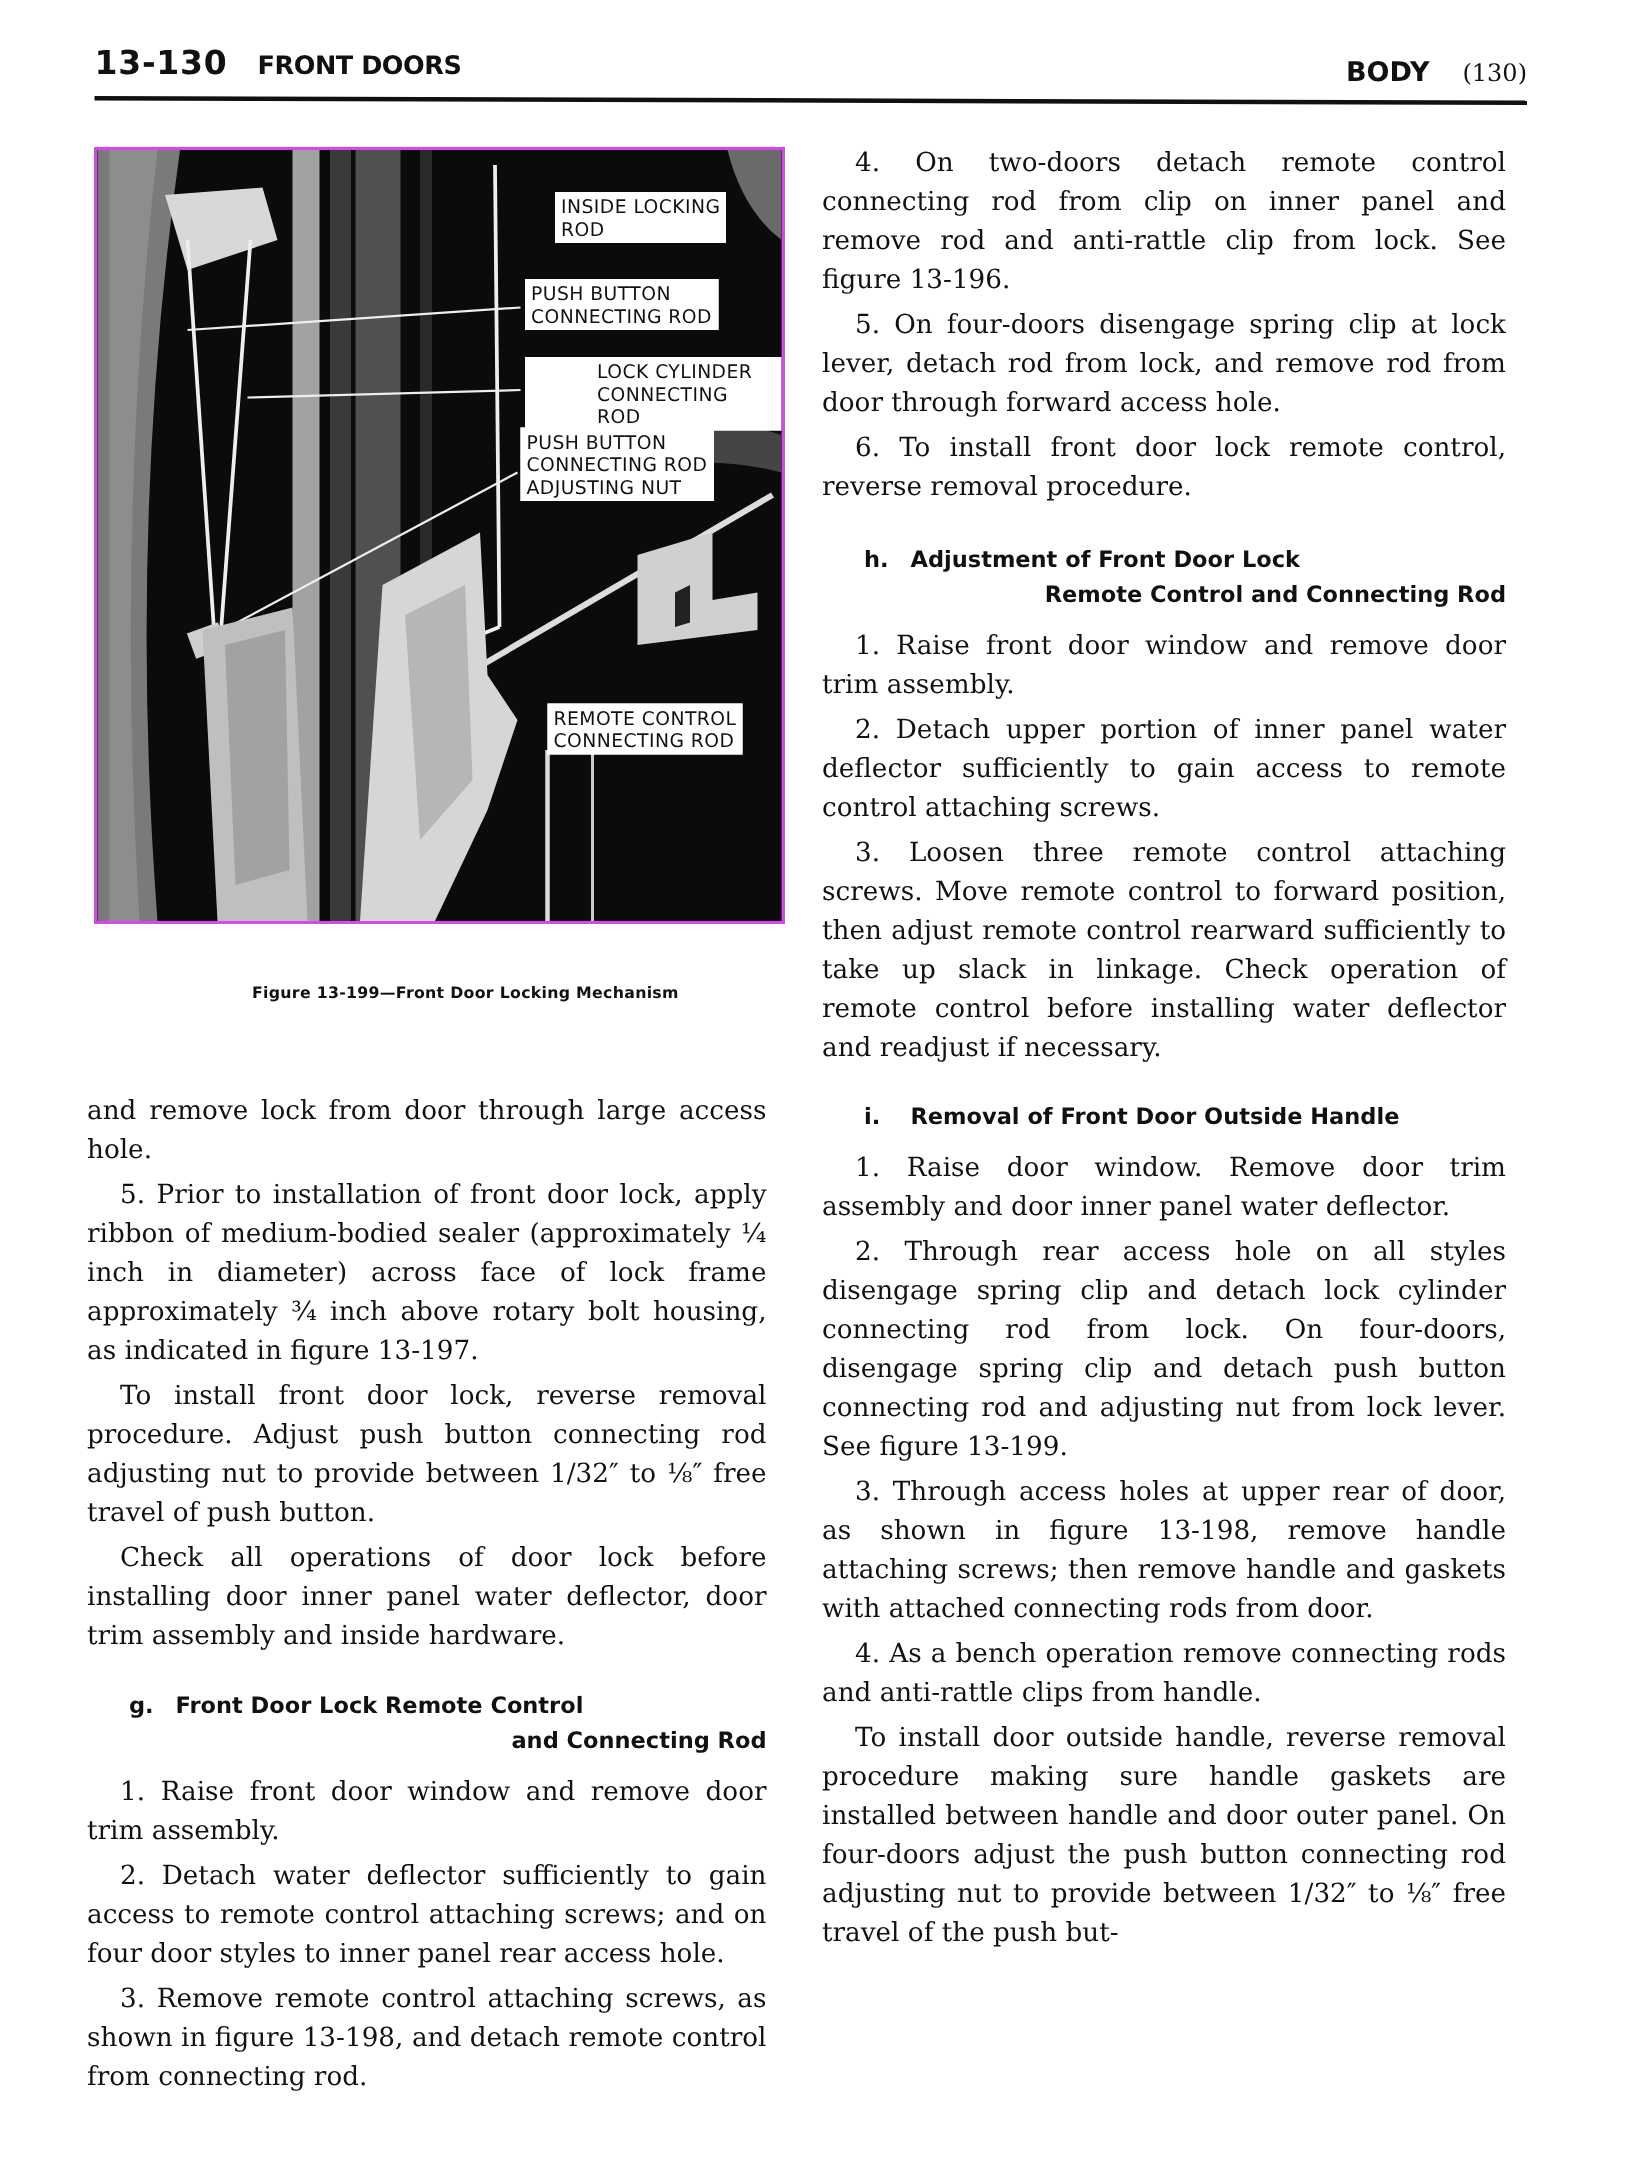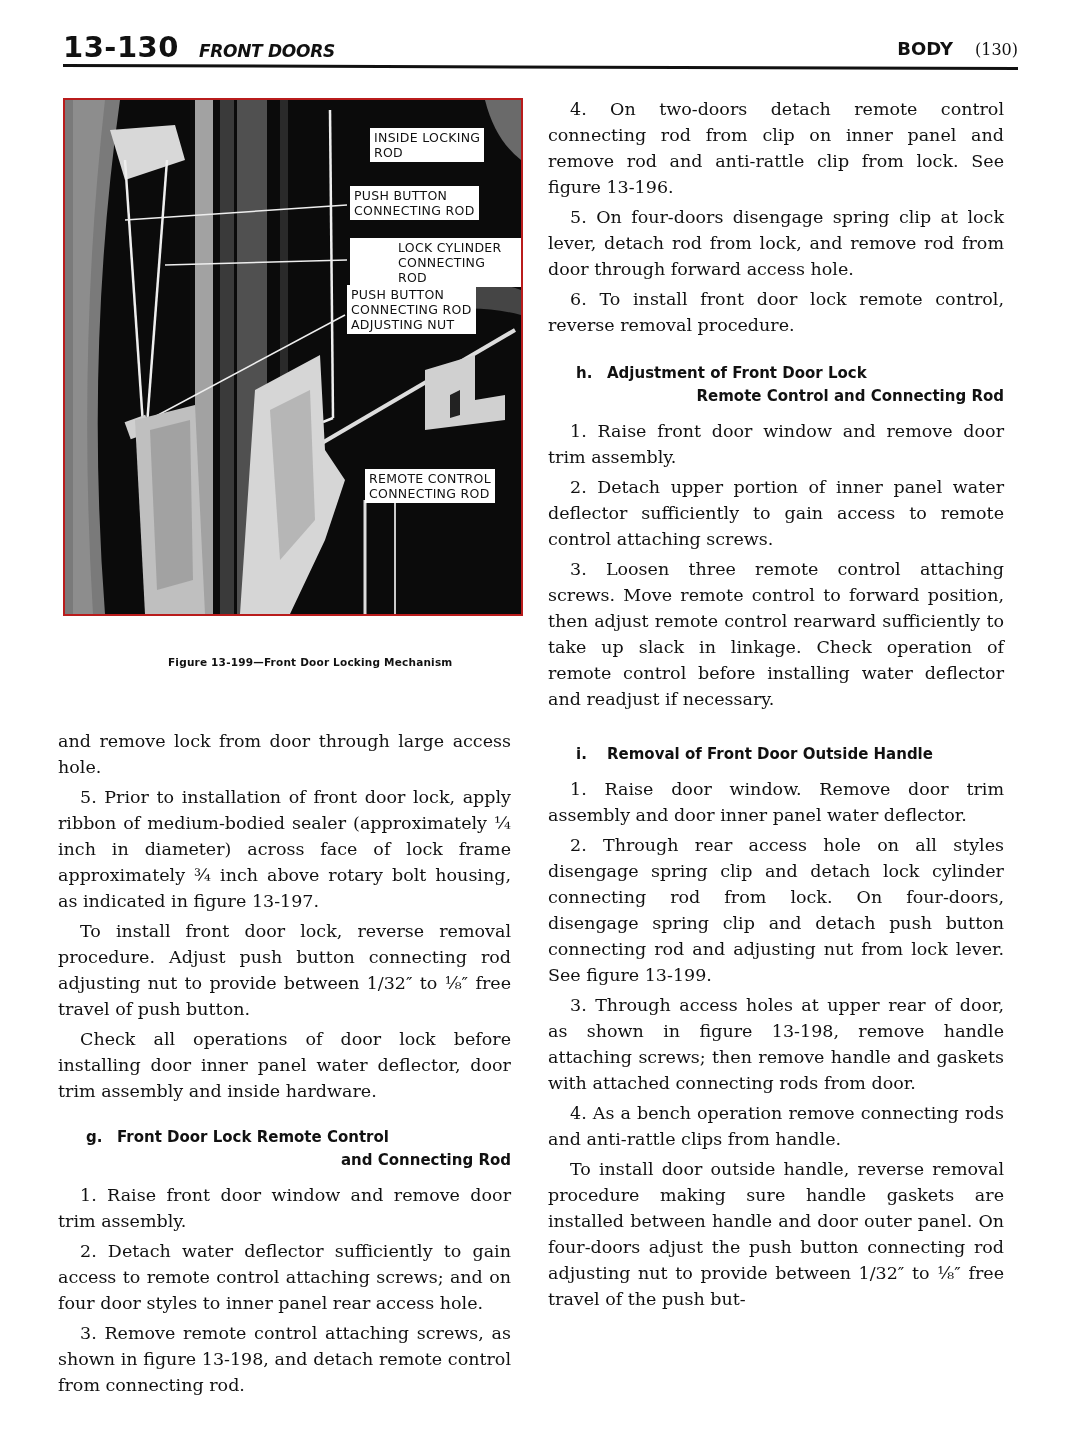--- a/index.html
+++ b/index.html
@@ -1,26 +1,26 @@
 <!DOCTYPE html>
 <html><head>
 <meta charset="utf-8">
 <style>
   html, body { margin: 0; padding: 0; background: #fff; }
   body { width: 1088px; height: 1454px; position: relative; overflow: hidden; color: #111; font-family: "DejaVu Serif", "Liberation Serif", serif; }
 
   .hdr-left { position: absolute; left: 63px; top: 30px; display: flex; align-items: baseline; }
-  .hdr-pageno { font-family: "DejaVu Sans", sans-serif; font-weight: bold; font-size: 29px; letter-spacing: 0.5px; }
-  .hdr-section { font-family: "DejaVu Sans", sans-serif; font-weight: bold; font-size: 17px; margin-left: 20px; letter-spacing: -0.3px; font-style: italic; }
+  .hdr-pageno { font-family: "DejaVu Sans", sans-serif; font-weight: bold; font-size: 22px; letter-spacing: 0.5px; }
+  .hdr-section { font-family: "DejaVu Sans", sans-serif; font-weight: bold; font-size: 17px; margin-left: 20px; letter-spacing: -0.3px; }
   .hdr-right { position: absolute; right: 70px; top: 38px; display: flex; align-items: baseline; }
   .hdr-chapter { font-family: "DejaVu Sans", sans-serif; font-weight: bold; font-size: 18px; }
   .hdr-sub { font-family: "DejaVu Serif", serif; font-size: 16px; margin-left: 22px; }
   .hdr-rule { position: absolute; left: 63px; width: 955px; top: 64px; height: 0; border-top: 3px solid #111; transform: rotate(0.18deg); transform-origin: left; }
 
-  .figure { position: absolute; left: 63px; top: 98px; width: 456px; height: 514px; background: #0b0b0b; border: 2px solid #b91c1c; overflow: hidden; }
+  .figure { position: absolute; left: 63px; top: 98px; width: 456px; height: 514px; background: #0b0b0b; border: 2px solid #d946ef; overflow: hidden; }
   .figure svg { position: absolute; left: 0; top: 0; }
   .callout { position: absolute; background: #fff; color: #111; font-family: "DejaVu Sans", sans-serif; font-size: 12.5px; line-height: 15px; padding: 1px 3px; letter-spacing: 0.3px; white-space: pre-line; border: 1px solid #fff; }
   .caption { position: absolute; left: 128px; top: 656px; font-family: "DejaVu Sans", sans-serif; font-weight: bold; font-size: 10.5px; letter-spacing: 0.2px; margin-left: 40px; }
 
   .col { position: absolute; font-size: 17.5px; line-height: 26px; text-align: justify; }
   .col-left { left: 58px; top: 728px; width: 453px; }
   .col-right { left: 548px; top: 96px; width: 456px; }
   .p { margin: 0 0 4px 0; }
   .p.ind { text-indent: 22px; }
   .h { font-family: "DejaVu Sans", sans-serif; font-weight: bold; font-size: 15px; line-height: 23px; margin: 12px 0 10px 28px; text-align: left; }
@@ -115,21 +115,21 @@
   <p class="p ind">6. To install front door lock remote control, reverse removal procedure.</p>
 
   <div class="h" style="margin-top:24px;">
     <span class="letter">h.</span><span>Adjustment of Front Door Lock</span>
     <span class="l2">Remote Control and Connecting Rod</span>
   </div>
   <p class="p ind">1. Raise front door window and remove door trim assembly.</p>
   <p class="p ind">2. Detach upper portion of inner panel water deflector sufficiently to gain access to remote control attaching screws.</p>
   <p class="p ind">3. Loosen three remote control attaching screws. Move remote control to forward position, then adjust remote control rearward sufficiently to take up slack in linkage. Check operation of remote control before installing water deflector and readjust if necessary.</p>
 
-  <div class="h" style="margin-top:31px;">
+  <div class="h" style="margin-top:21px;">
     <span class="letter">i.</span><span>Removal of Front Door Outside Handle</span>
   </div>
   <p class="p ind">1. Raise door window. Remove door trim assembly and door inner panel water deflector.</p>
   <p class="p ind">2. Through rear access hole on all styles disengage spring clip and detach lock cylinder connecting rod from lock. On four-doors, disengage spring clip and detach push button connecting rod and adjusting nut from lock lever. See figure 13-199.</p>
   <p class="p ind">3. Through access holes at upper rear of door, as shown in figure 13-198, remove handle attaching screws; then remove handle and gaskets with attached connecting rods from door.</p>
   <p class="p ind">4. As a bench operation remove connecting rods and anti-rattle clips from handle.</p>
 
   <p class="p ind">To install door outside handle, reverse removal procedure making sure handle gaskets are installed between handle and door outer panel. On four-doors adjust the push button connecting rod adjusting nut to provide between 1/32″ to ⅛″ free travel of the push but-</p>
 </div>
 

